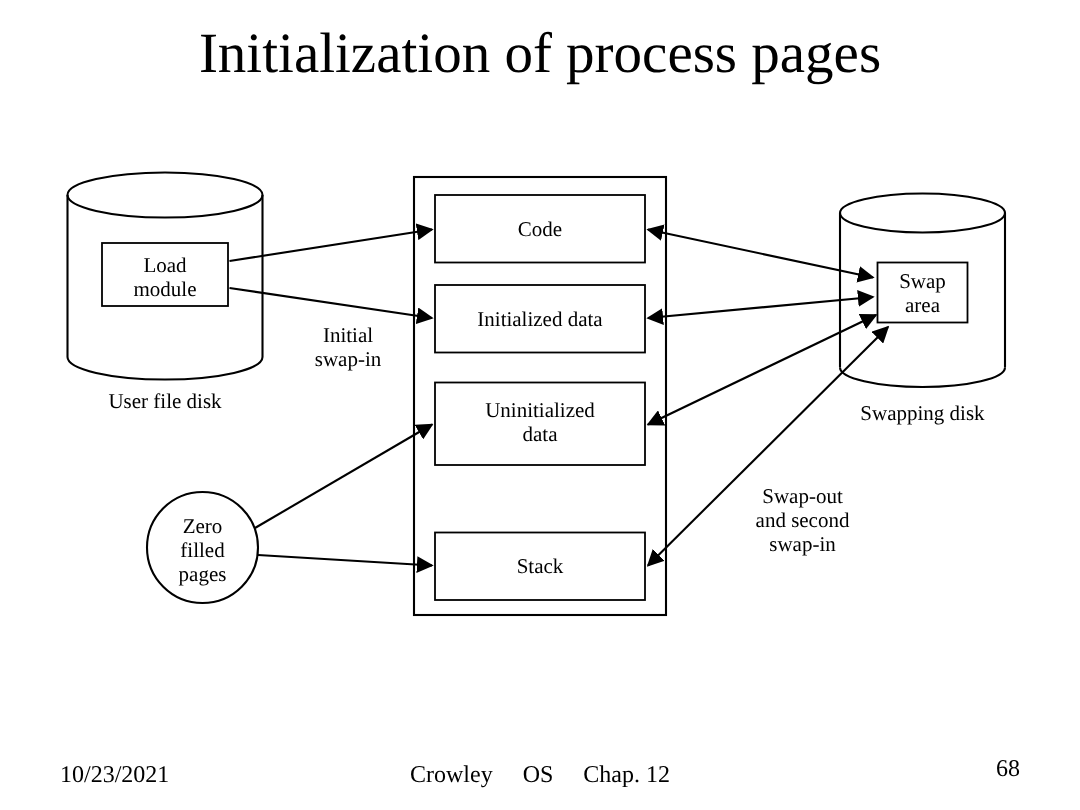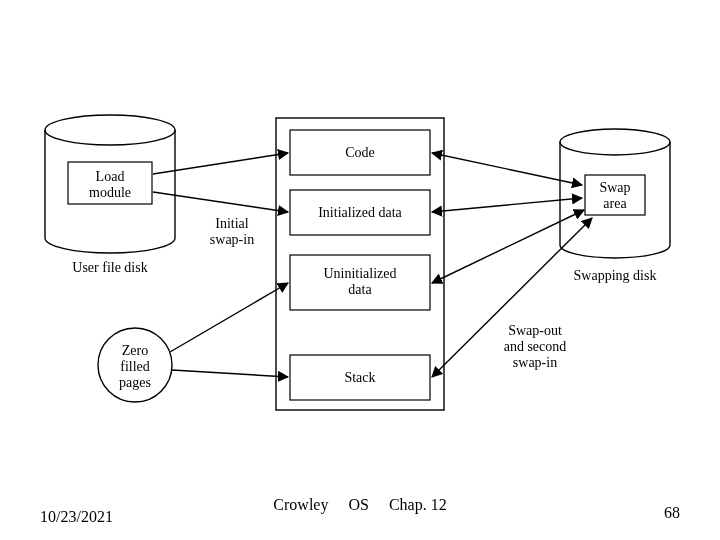--- a/index.html
+++ b/index.html
@@ -31,35 +31,36 @@
     top: 0;
   }
   .footer {
     position: absolute;
     bottom: 14px;
     left: 0;
     width: 720px;
     font-size: 16px;
   }
   .footer .date   { position: absolute; left: 40px;  bottom: 0; margin-top: 24px; }
-  .footer .center { position: absolute; left: 0; width: 720px; bottom: 12px; text-align: center; }
+  .footer .center { position: absolute; left: 0; width: 720px; bottom: 0; text-align: center; }
   .footer .page   { position: absolute; right: 40px; bottom: 4px; }
   svg text {
     font-family: "Times New Roman", Times, serif;
     fill: #000;
   }
   svg .box { fill: #fff; stroke: #000; stroke-width: 1.2; }
   svg .thin { fill: none; stroke: #000; stroke-width: 1.4; }
   svg .arrow { fill: none; stroke: #000; stroke-width: 1.4; }
 </style>
 </head>
 <body>
 
 <div class="slide">
 
+  <div class="title">Initialization of process pages</div>
 
   <svg class="diagram" width="720" height="540">
     <defs>
       <marker id="ah" viewBox="0 0 10 10" refX="9" refY="5" markerWidth="8" markerHeight="8" orient="auto-start-reverse">
         <path d="M 0 0 L 10 5 L 0 10 z" fill="#000"></path>
       </marker>
     </defs>
 
     <g>
       <ellipse cx="110" cy="130" rx="65" ry="15" class="thin"></ellipse>

